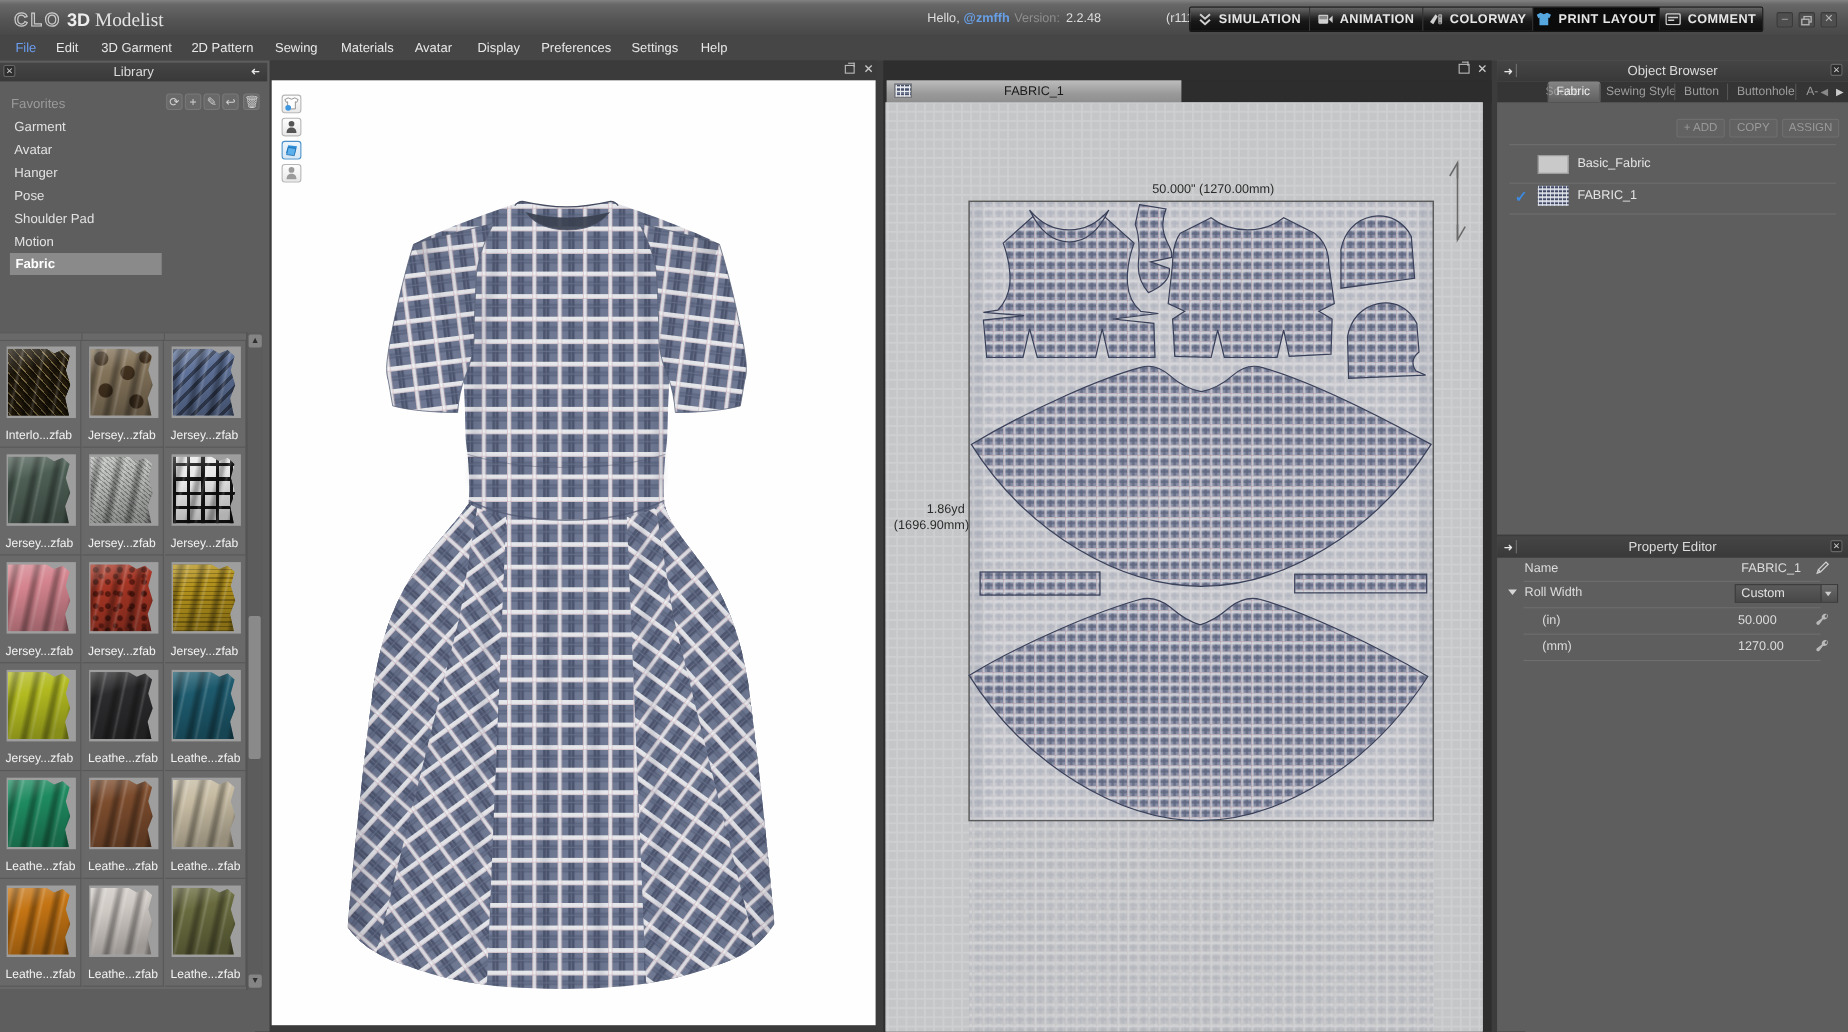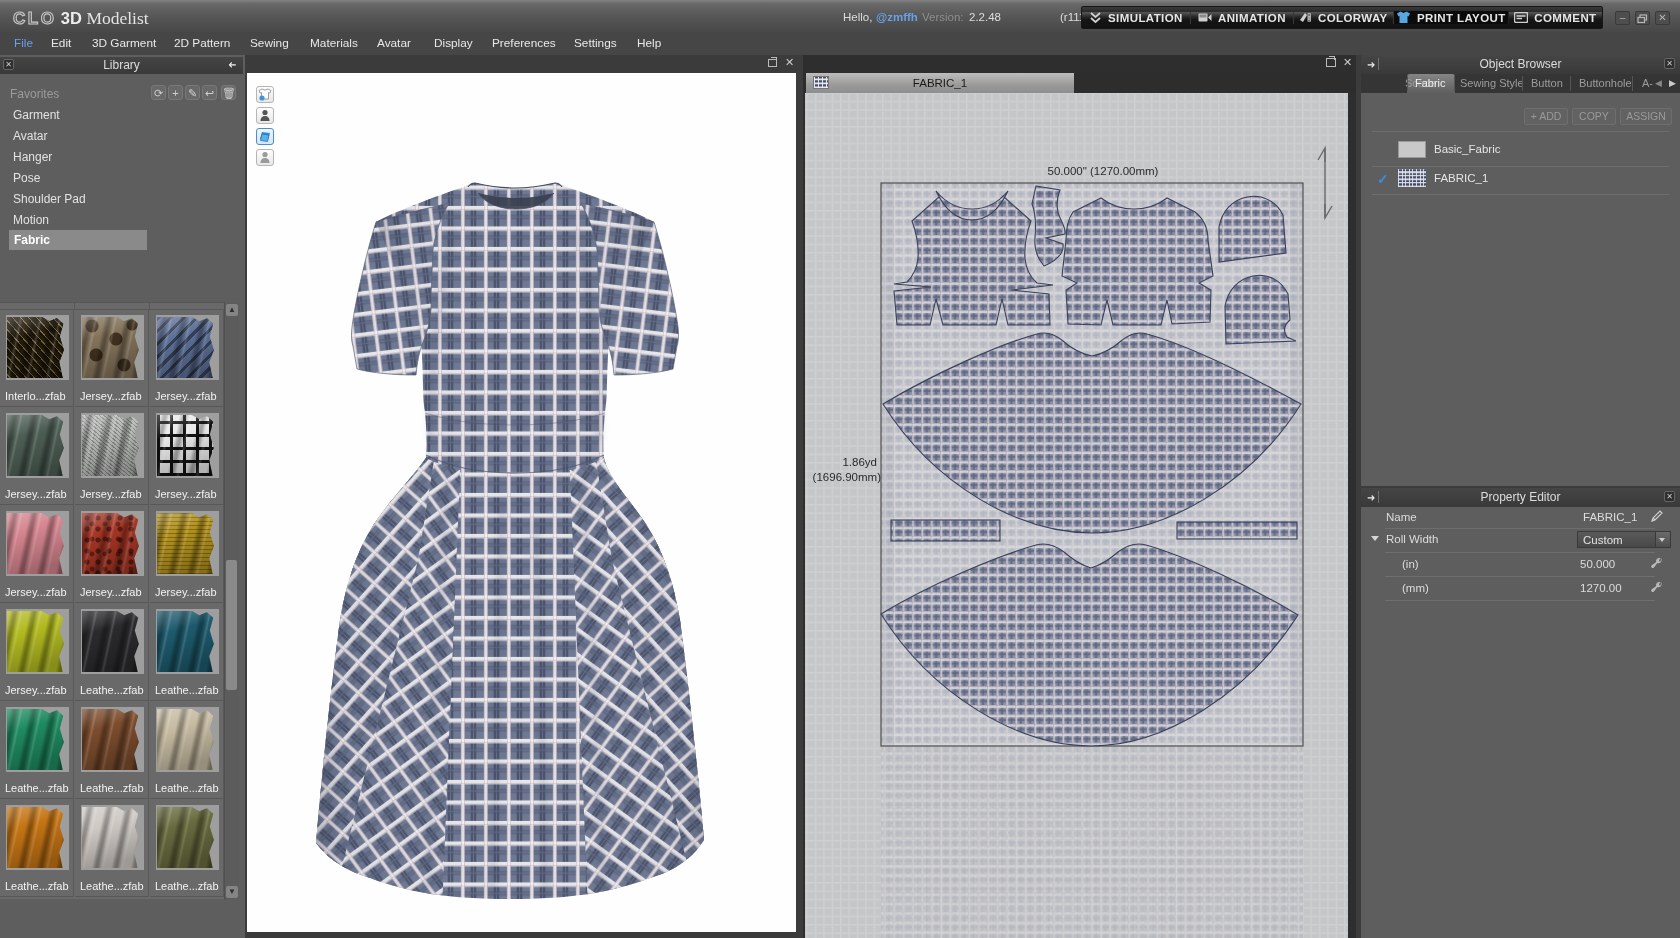--- a/index.html
+++ b/index.html
@@ -15,21 +15,21 @@
 #logo .clo { font-size:17px; letter-spacing:2.5px; color:transparent;
   -webkit-text-stroke:1.1px #c9c9c9; font-weight:bold; }
 #logo .d3 { font-size:16.5px; font-weight:bold; color:#ededed; }
 #logo .mod { font-family:"Liberation Serif", serif; font-size:17.5px; color:#e3e3e3; }
 #account { left:0; top:11px; font-size:11.5px; color:#ddd; width:1680px; height:14px; }
 #account span { position:absolute; }
 #account .blue { color:#68a0e8; font-weight:bold; }
 #account .ver { color:#8e8e8e; }
 #topbtns { left:1081px; top:6px; width:522px; height:23px; display:flex;
   background:linear-gradient(#3a3a3a, #1b1b1b 45%, #111 100%);
-  border:1px solid #161616; border-radius:2px;align-items:center; }
+  border:1px solid #161616; border-radius:2px; }
 .topbtn { flex:1; display:flex; align-items:center; justify-content:center;
   color:#e6e6e6; font-size:11.5px; font-weight:bold; letter-spacing:0.4px;
   border-right:1px solid #383838; gap:6px;
   background:linear-gradient(rgba(255,255,255,0.22), rgba(255,255,255,0.06) 42%, rgba(0,0,0,0.05) 60%, rgba(0,0,0,0.12)); }
 .topbtn:last-child { border-right:none; }
 .topbtn.pressed { background:#0b0b0b; border-right-color:#222; }
 .winctl { top:11px; width:15px; height:14px; border:1px solid #3a3a3a;
   border-radius:2px; background:#4e4e4e; color:#b5b5b5; font-size:10px;
   text-align:center; line-height:12px; }
 

